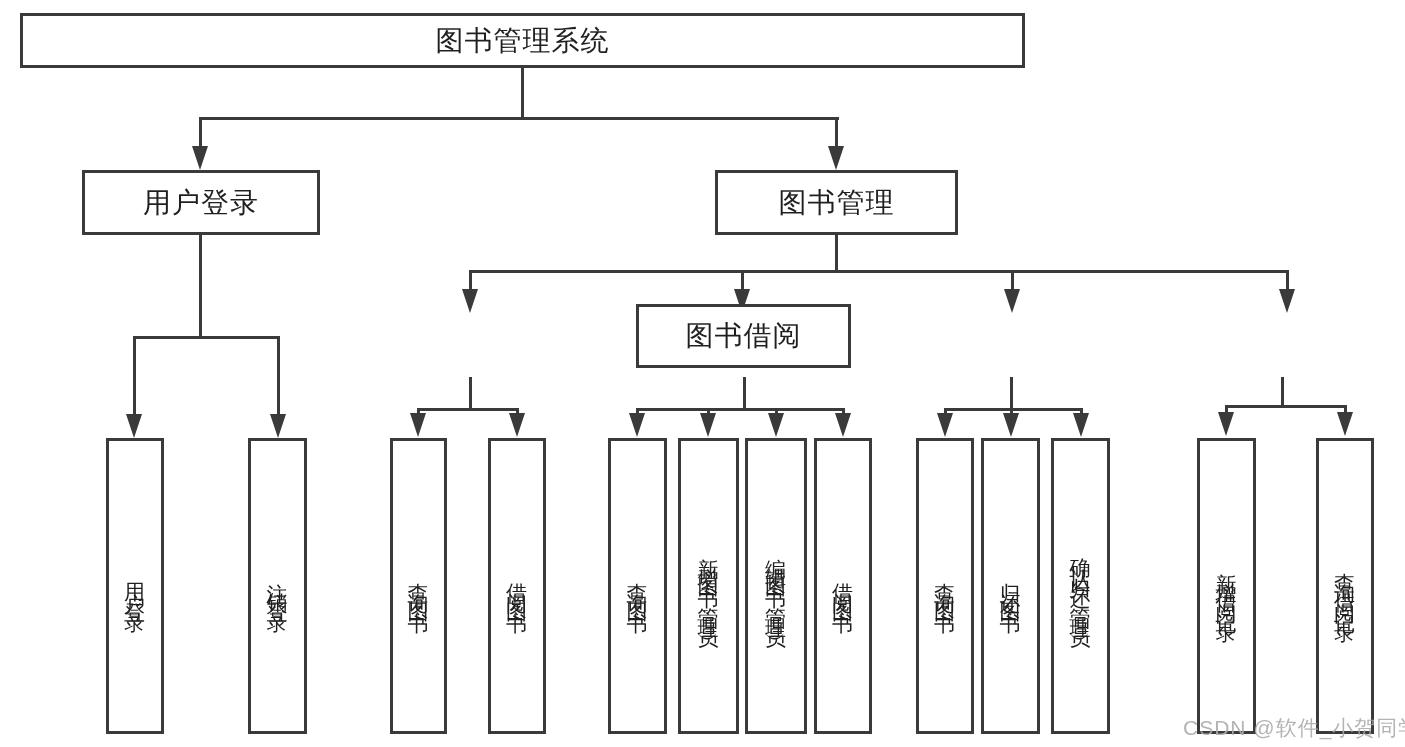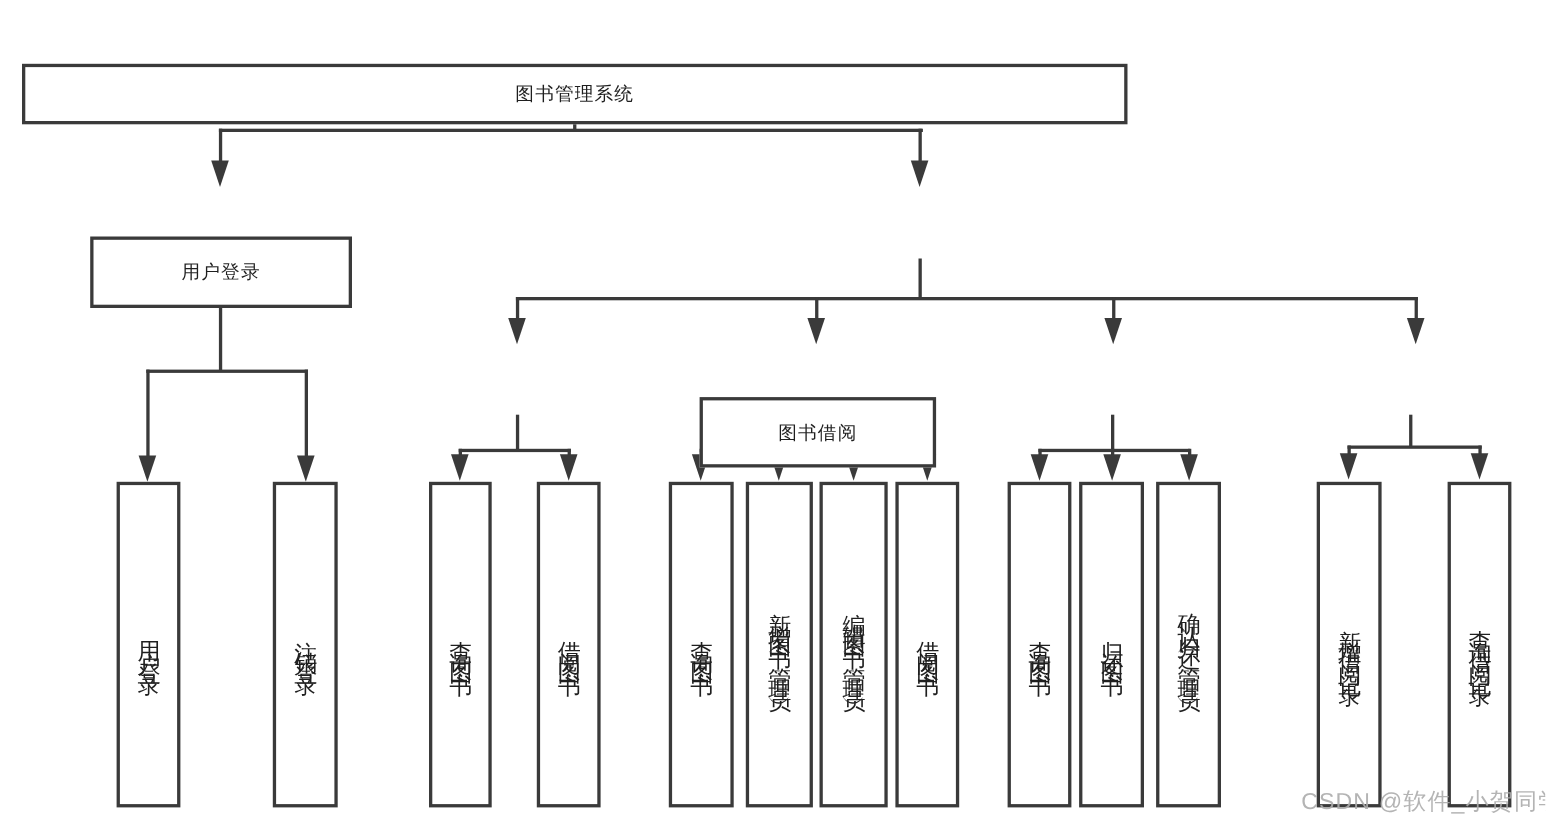--- a/index.html
+++ b/index.html
@@ -14,24 +14,23 @@
     background:var(--bg);
     font-family:"Liberation Sans","DejaVu Sans",sans-serif;
     overflow:hidden;
   }
   .hbox{
     position:absolute;
     box-sizing:border-box;
     border:3px solid var(--line);
     background:#fff;
     display:flex;align-items:center;justify-content:center;
-    font-size:17px;color:var(--text);
+    font-size:28px;color:var(--text);
     letter-spacing:1px;
     z-index:2;
-    margin-top:45px;
   }
   .vbox{
     position:absolute;
     box-sizing:border-box;
     border:3px solid var(--line);
     background:#fff;
     display:flex;align-items:center;justify-content:center;
     top:438px;height:296px;
     z-index:2;
   }
@@ -71,22 +70,25 @@
 
 <div class="canvas">
 
   <div class="hbox" style="left:20px;top:13px;width:1005px;height:55px">
     <span>图书管理系统</span>
   </div>
 
   <div class="hbox" style="left:82px;top:170px;width:238px;height:65px">
     <span>用户登录</span>
   </div>
+  <div class="hbox" style="left:715px;top:170px;width:243px;height:65px">
+    <span>图书管理</span>
+  </div>
 
-  <div class="hbox" style="left:636px;top:316px;width:215px;height:64px">
+  <div class="hbox" style="left:636px;top:304px;width:215px;height:64px">
     <span>图书借阅</span>
   </div>
 
   <div class="vbox" style="left:106px;width:58px">
     <span>用户登录</span>
   </div>
   <div class="vbox" style="left:248px;width:59px">
     <span>注销登录</span>
   </div>
 

